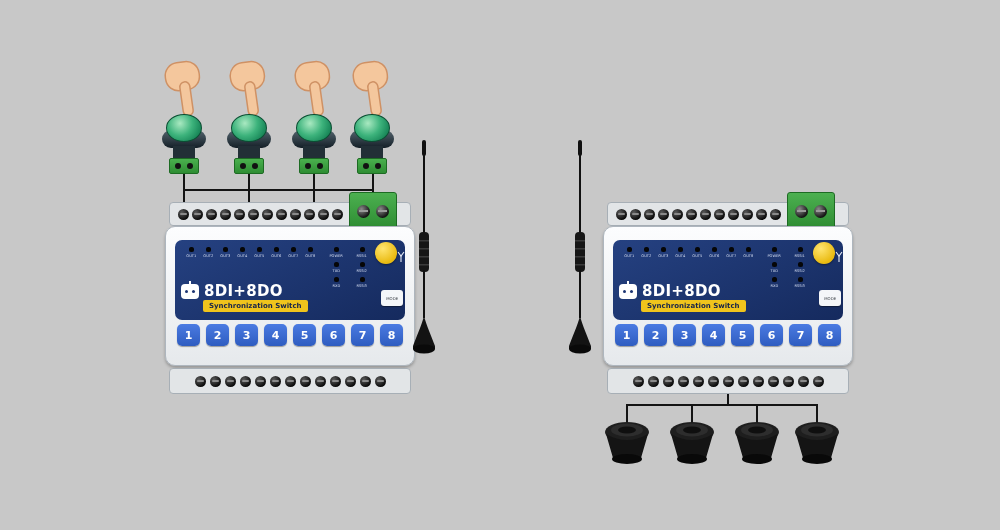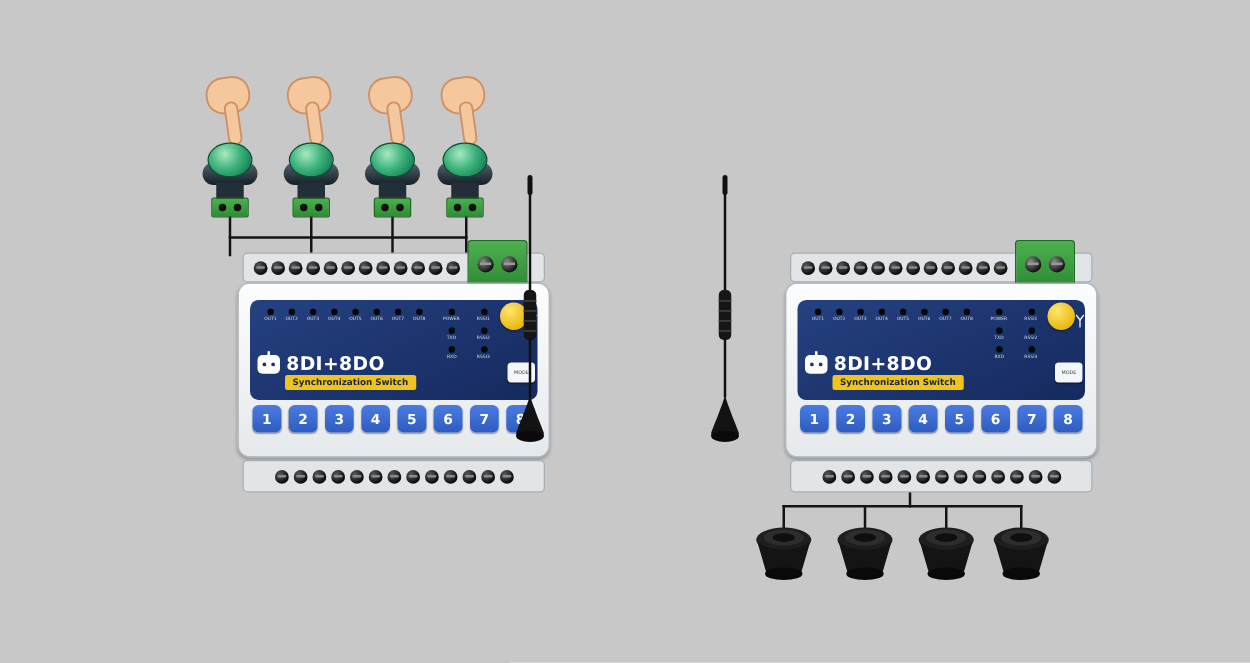--- a/index.html
+++ b/index.html
@@ -16,21 +16,21 @@
   .wl4{left:372px;top:172px;height:33px;}
   .wlb{left:183px;top:189px;width:191px;}
   .wr0{left:727px;top:392px;height:14px;}
   .wrb{left:626px;top:404px;width:192px;}
   .wr1{left:626px;top:404px;height:22px;}
   .wr2{left:691px;top:404px;height:22px;}
   .wr3{left:756px;top:404px;height:22px;}
   .wr4{left:816px;top:404px;height:22px;}
 
   
-  .mount{position:absolute;width:298px;height:198px;margin-left:25px;}
+  .mount{position:absolute;width:298px;height:198px;}
   #device-left{left:165px;top:196px;}
   #device-right{left:603px;top:196px;}
   .device{position:relative;width:250px;height:198px;}
   .top-plate,.bottom-plate{position:absolute;left:4px;width:242px;background:#e2e5e7;border:1px solid #a7afb6;border-radius:4px;display:flex;align-items:center;box-sizing:border-box;}
   .top-plate{top:6px;height:24px;padding-left:8px;gap:3px;}
   .bottom-plate{top:172px;height:26px;justify-content:center;gap:4px;}
   .screw{width:11px;height:11px;border-radius:50%;background:radial-gradient(circle at 35% 32%,#5a5a5a,#090909 72%);position:relative;flex:0 0 auto;}
   .screw::after{content:'';position:absolute;left:2px;right:2px;top:4.5px;height:1.5px;background:#8a8a8a;border-radius:1px;}
   .green-conn{position:absolute;top:-4px;right:18px;width:48px;height:38px;background:linear-gradient(#4cb050,#2d8c32);border:1px solid #1d6b23;border-radius:3px;display:flex;align-items:center;justify-content:space-evenly;box-sizing:border-box;}
   .green-screw{width:13px;height:13px;border-radius:50%;background:radial-gradient(circle at 35% 32%,#8a8a8a,#141414 70%);position:relative;}

